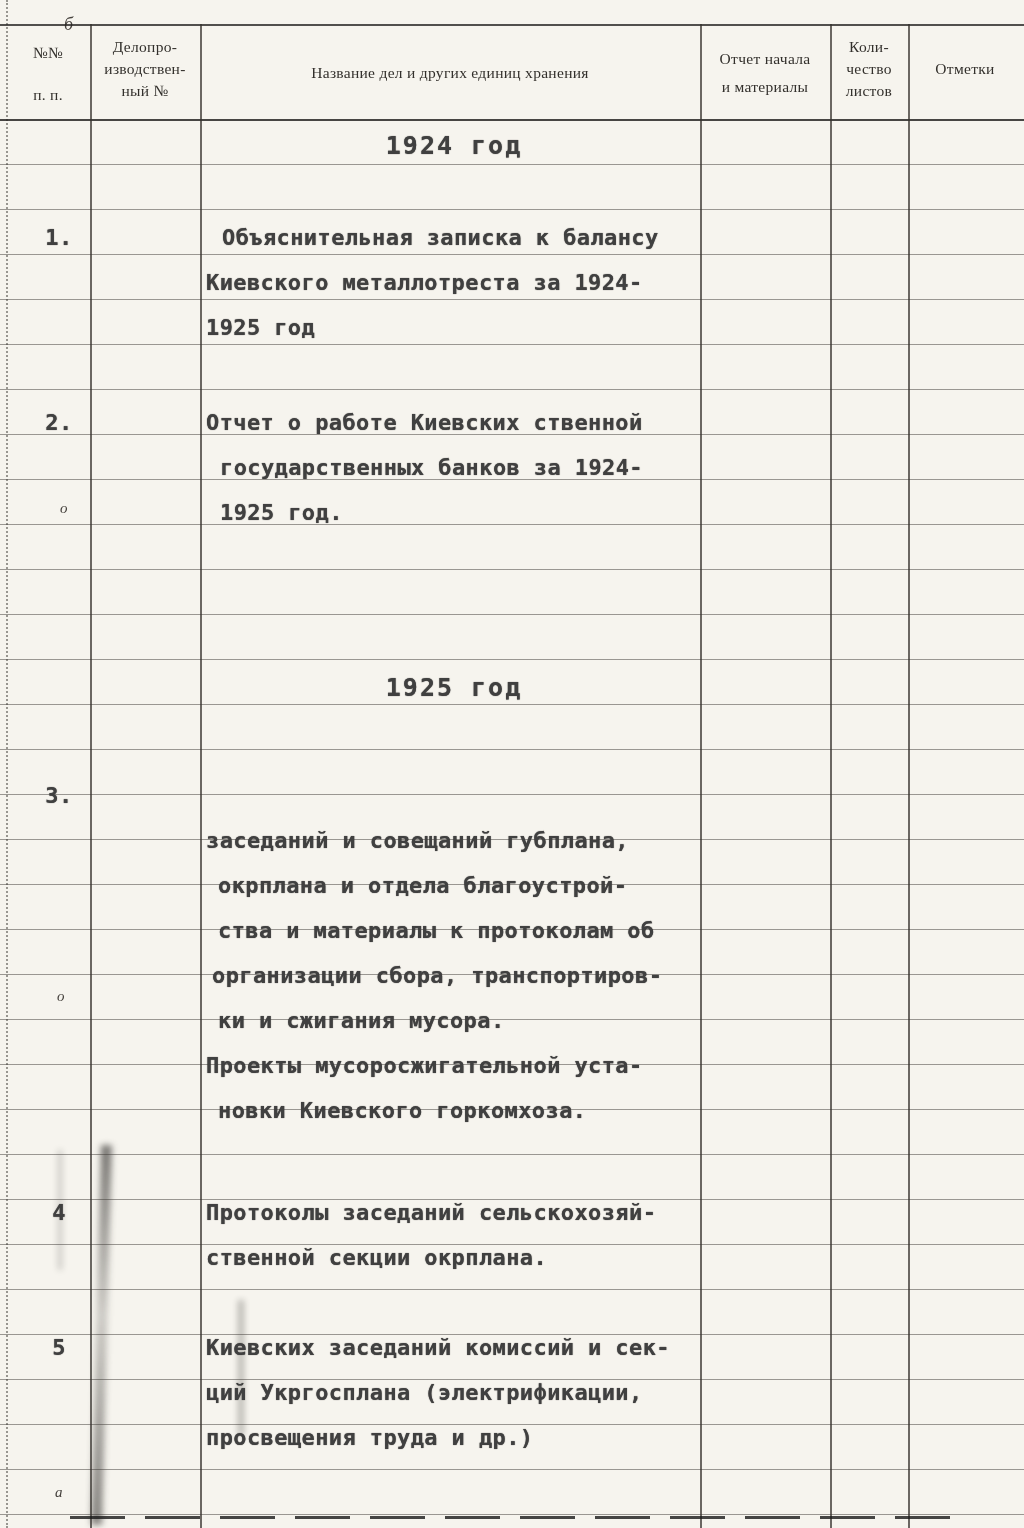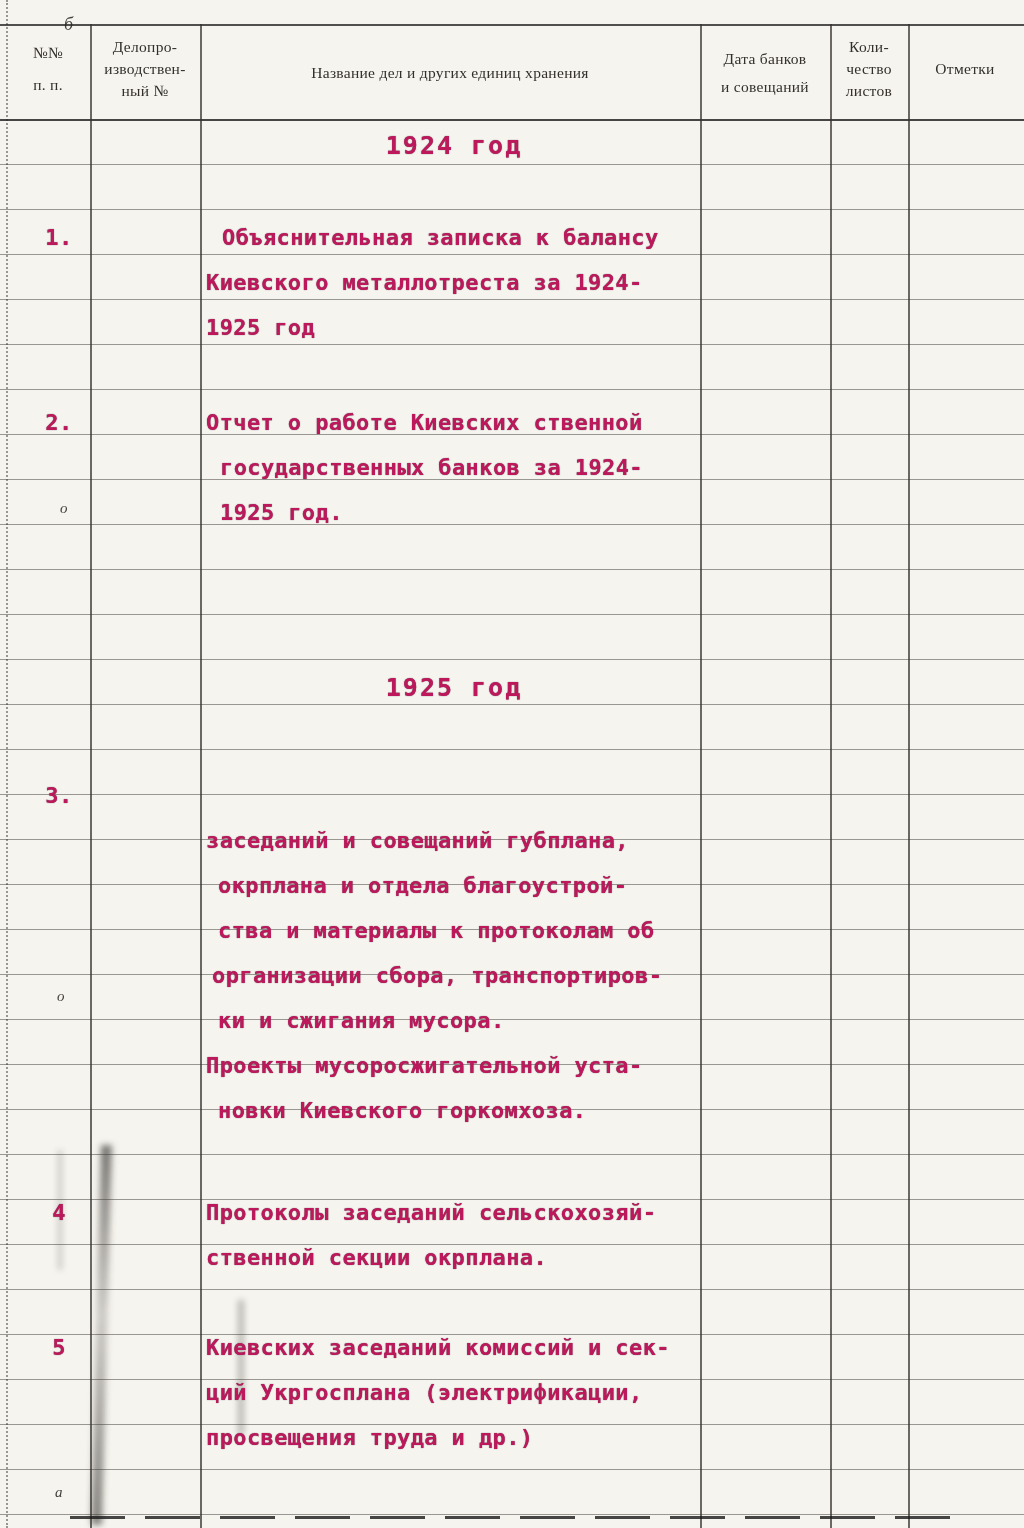--- a/index.html
+++ b/index.html
@@ -29,21 +29,21 @@
     position:absolute;
     font-family:"Liberation Serif",serif;
     font-size:15.5px;line-height:22px;color:#33302c;
     text-align:center;letter-spacing:.3px;
   }
   
   .typed{
     position:absolute;
     font-family:"DejaVu Sans Mono",monospace;
     font-weight:bold;font-size:22px;line-height:30px;
-    color:#be185d;letter-spacing:.4px;white-space:nowrap;
+    color:#404040;letter-spacing:.4px;white-space:nowrap;
     text-shadow:0 0 1px rgba(15,13,11,.7);
   }
   .year{font-size:25px;letter-spacing:2px;}
   .num{left:28px;width:62px;text-align:center;}
   
   .art{position:absolute;font-family:"Liberation Serif",serif;font-style:italic;color:#46423e;}
   .smudge{position:absolute;filter:blur(3px);}
   .s1{left:96px;top:1145px;width:11px;height:380px;transform:rotate(1.5deg);
       background:linear-gradient(180deg,rgba(20,18,16,.55),rgba(20,18,16,.18) 45%,rgba(20,18,16,.5));}
   .s2{left:238px;top:1300px;width:6px;height:135px;opacity:.45;background:rgba(20,18,16,.6);}
@@ -68,33 +68,33 @@
   <div class="header-sep"></div>
   <div class="vline v1"></div>
   <div class="vline v2"></div>
   <div class="vline v3"></div>
   <div class="vline v4"></div>
   <div class="vline v5"></div>
   <div class="bottom-broken"></div>
 
   <div class="hdr" style="left:8px;top:42px;width:80px">
     <div>№№</div>
-    <div style="margin-top:10px">п. п.</div>
+    <div style="margin-top:20px">п. п.</div>
   </div>
   <div class="hdr" style="left:92px;top:36px;width:106px">
     <div>Делопро-</div>
     <div>изводствен-</div>
     <div>ный №</div>
   </div>
   <div class="hdr" style="left:202px;top:62px;width:496px">
     <div>Название дел и других единиц хранения</div>
   </div>
   <div class="hdr" style="left:702px;top:48px;width:126px">
-    <div>Дата банков</div>
-    <div style="margin-top:6px">и совещаний</div>
+    <div>Отчет начала</div>
+    <div style="margin-top:6px">и материалы</div>
   </div>
   <div class="hdr" style="left:832px;top:36px;width:74px">
     <div>Коли-</div>
     <div>чество</div>
     <div>листов</div>
   </div>
   <div class="hdr" style="left:910px;top:58px;width:110px">
     <div>Отметки</div>
   </div>
 

